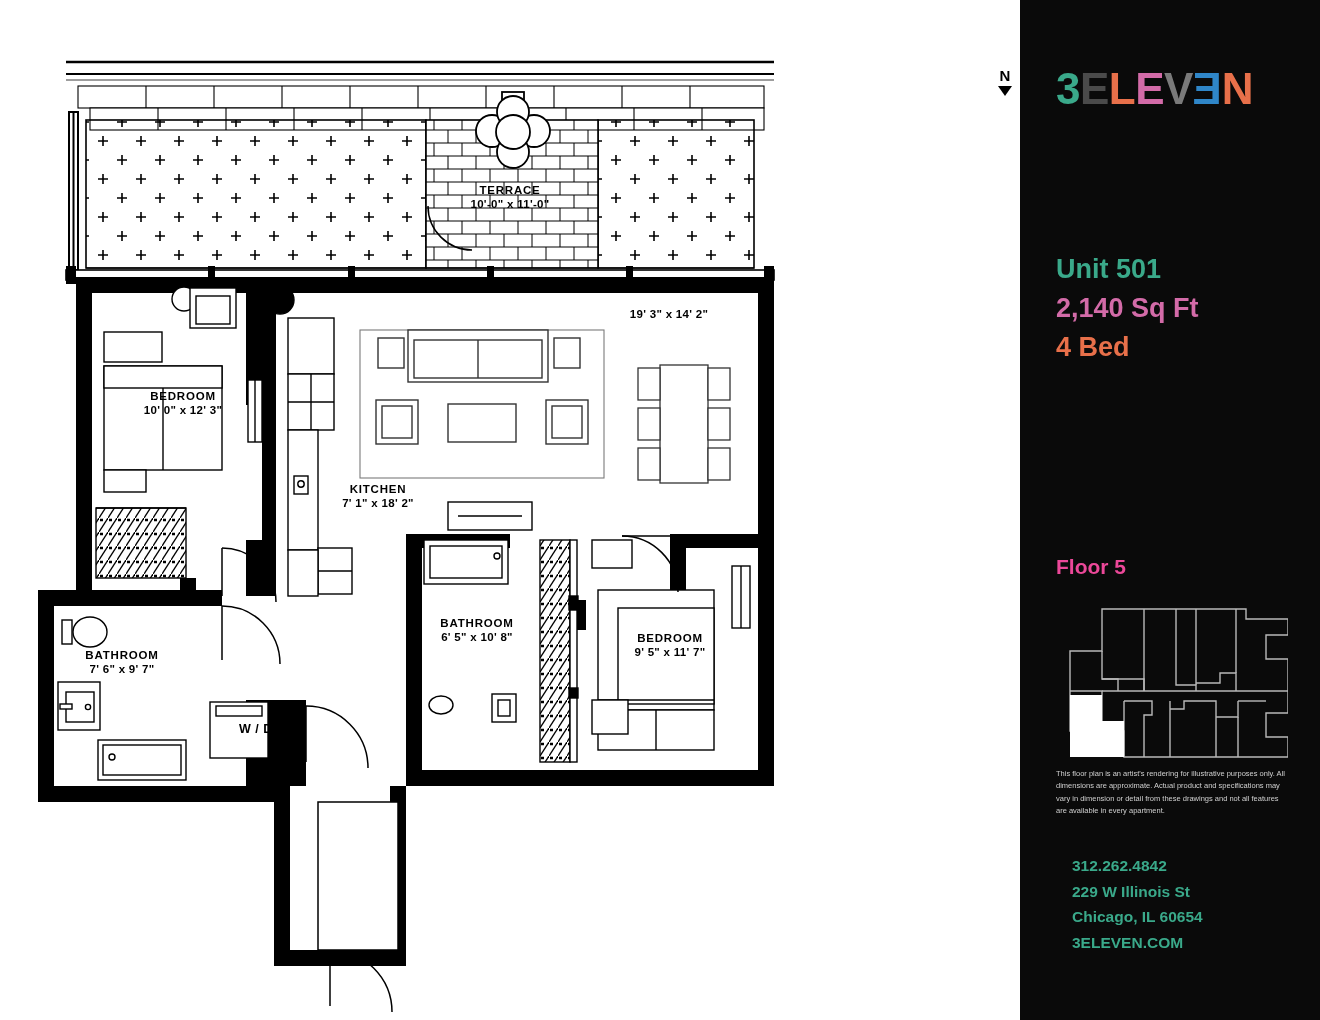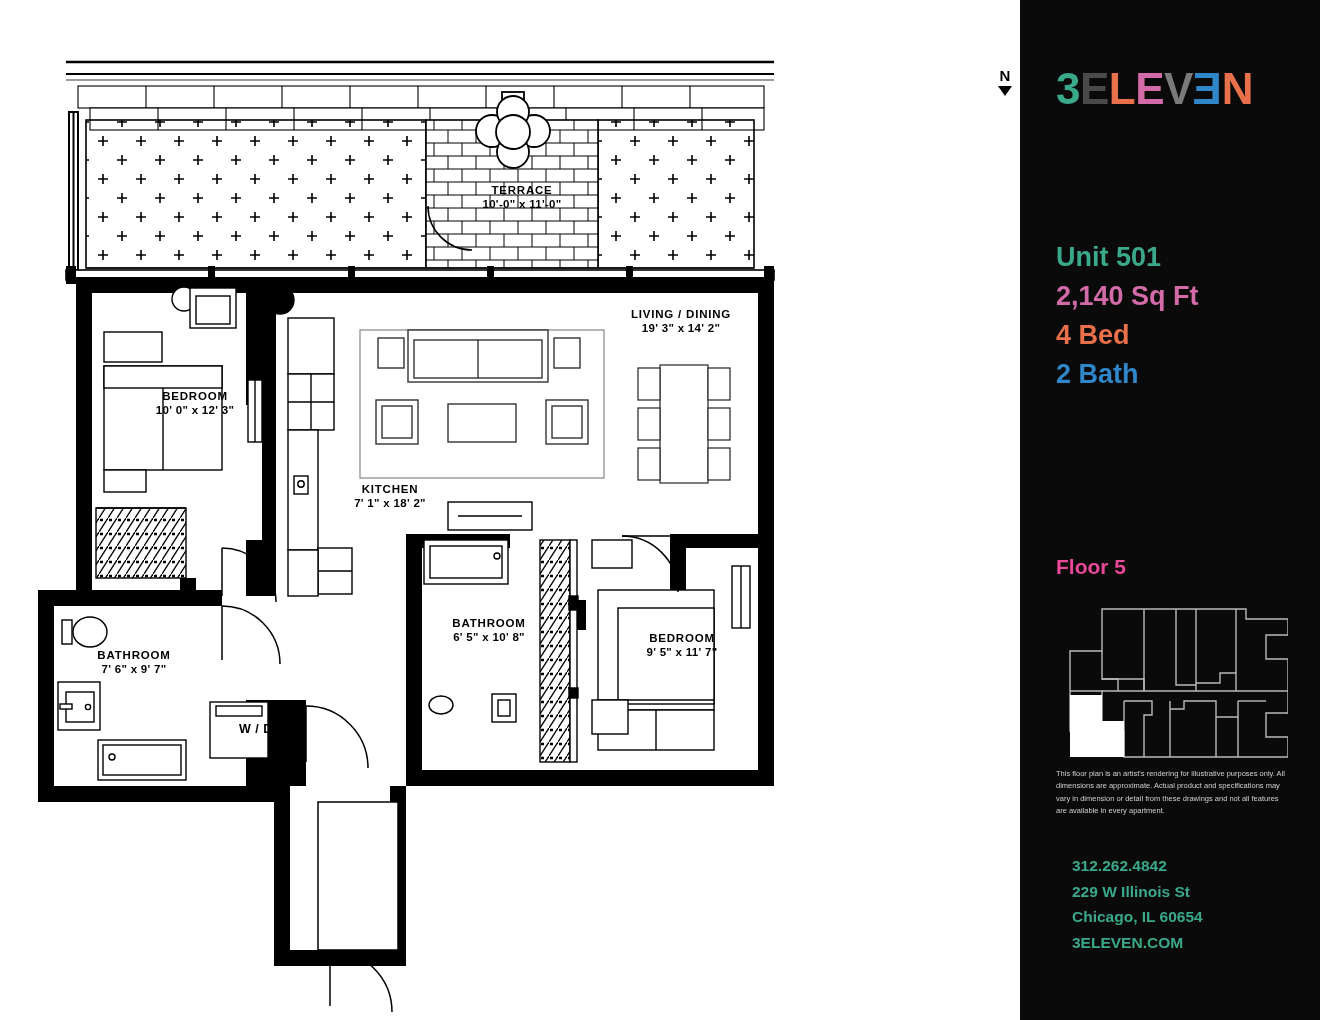--- a/index.html
+++ b/index.html
@@ -8,21 +8,21 @@
 
   
   #panel{position:absolute;left:1020px;top:0;width:300px;height:1020px;background:#0a0a0a;}
   #panel-inner{position:absolute;left:0;top:0;width:300px;height:1020px;}
 
   .logo{position:absolute;left:36px;top:67px;font-size:44px;font-weight:bold;letter-spacing:-0.5px;
         font-family:"Liberation Sans",sans-serif;line-height:1;white-space:nowrap;}
   .logo span{display:inline-block;}
   .logo .rev{transform:scaleX(-1);}
 
-  .unitblock{position:absolute;left:36px;top:238px;width:250px;}
+  .unitblock{position:absolute;left:36px;top:250px;width:250px;}
   .unitline{font-size:27px;font-weight:bold;line-height:1.45;letter-spacing:0px;}
 
   .floorlabel{position:absolute;left:36px;top:555px;font-size:21px;font-weight:bold;}
 
   #keymap{position:absolute;left:36px;top:605px;width:232px;height:155px;}
 
   .disclaimer{position:absolute;left:36px;top:768px;width:232px;color:#cfcfcf;
               font-size:7.5px;line-height:1.65;}
 
   .contact{position:absolute;left:52px;top:853px;width:250px;font-size:15.5px;
@@ -32,21 +32,21 @@
   #north{position:absolute;left:993px;top:68px;width:24px;height:42px;text-align:center;}
   #north .nlabel{font-size:15px;font-weight:bold;color:#000;line-height:1;}
   #north .narrow{margin:3px auto 0;width:0;height:0;border-left:7px solid transparent;
                  border-right:7px solid transparent;border-top:10px solid #000;}
 
   
   #plan{position:absolute;left:0;top:0;width:1020px;height:1020px;}
   #plansvg{position:absolute;left:0;top:0;}
 
   .rlabel{position:absolute;text-align:center;font-weight:bold;color:#000;
-          font-family:"Liberation Sans",sans-serif;white-space:nowrap;padding-left:12px;}
+          font-family:"Liberation Sans",sans-serif;white-space:nowrap;}
   .rname{font-size:11.5px;letter-spacing:0.8px;line-height:1.25;}
   .rdim{font-size:11.5px;letter-spacing:0.3px;line-height:1.3;}
   .wdlabel{position:absolute;font-size:12.5px;font-weight:bold;color:#000;letter-spacing:0.5px;}
 </style>
 </head>
 <body>
 
 <div id="root">
 
   <div id="plan">
@@ -318,21 +318,20 @@
       <g fill="none" stroke="#000" stroke-width="1.5">
         <rect x="318" y="802" width="80" height="148" fill="#fff"></rect>
       </g>
     </svg>
 
     <div class="rlabel" style="left:0;top:183px;width:1020px;">
       <div class="rname">TERRACE</div>
       <div class="rdim">10'-0"  x 11'-0"</div>
     </div>
     <div class="rlabel" style="left:469px;top:307px;width:400px;">
-      <div class="rname">LIVING / DINING</div>
       <div class="rdim">19' 3"  x 14' 2"</div>
     </div>
     <div class="rlabel" style="left:33px;top:389px;width:300px;">
       <div class="rname">BEDROOM</div>
       <div class="rdim">10' 0"  x 12' 3"</div>
     </div>
     <div class="rlabel" style="left:228px;top:482px;width:300px;">
       <div class="rname">KITCHEN</div>
       <div class="rdim">7' 1"  x 18' 2"</div>
     </div>
@@ -358,21 +357,20 @@
 
   <div id="panel">
     <div id="panel-inner">
 
       <div class="logo" id="logo"><span style="color: rgb(58, 169, 138);">3</span><span style="color: rgb(74, 74, 74);">E</span><span style="color: rgb(232, 112, 74);">L</span><span style="color: rgb(211, 107, 168);">E</span><span style="color: rgb(122, 122, 122);">V</span><span class="rev" style="color: rgb(47, 134, 200);">E</span><span style="color: rgb(232, 112, 74);">N</span></div>
 
       <div class="unitblock">
         <div class="unitline" id="u-name" style="color: rgb(58, 169, 138);">Unit 501</div>
         <div class="unitline" id="u-area" style="color: rgb(211, 107, 168);">2,140 Sq Ft</div>
         <div class="unitline" id="u-beds" style="color: rgb(232, 112, 74);">4 Bed</div>
-        <div class="unitline" id="u-baths" style="color: rgb(47, 134, 200);">2 Bath</div>
       </div>
 
       <div class="floorlabel" id="f-label" style="color: #ec4899;">Floor 5</div>
 
       <div id="keymap">
         <svg width="232" height="155" viewBox="0 0 232 155">
           <g fill="none" stroke="#b9b9b9" stroke-width="1.4">
             <path d="M14 46 L14 126 L68 126 L68 152 L232 152 L232 132 L210 132
                      L210 108 L232 108 L232 54 L210 54 L210 30 L232 30 L232 14
                      L190 14 L190 4 L46 4 L46 46 Z"></path>

